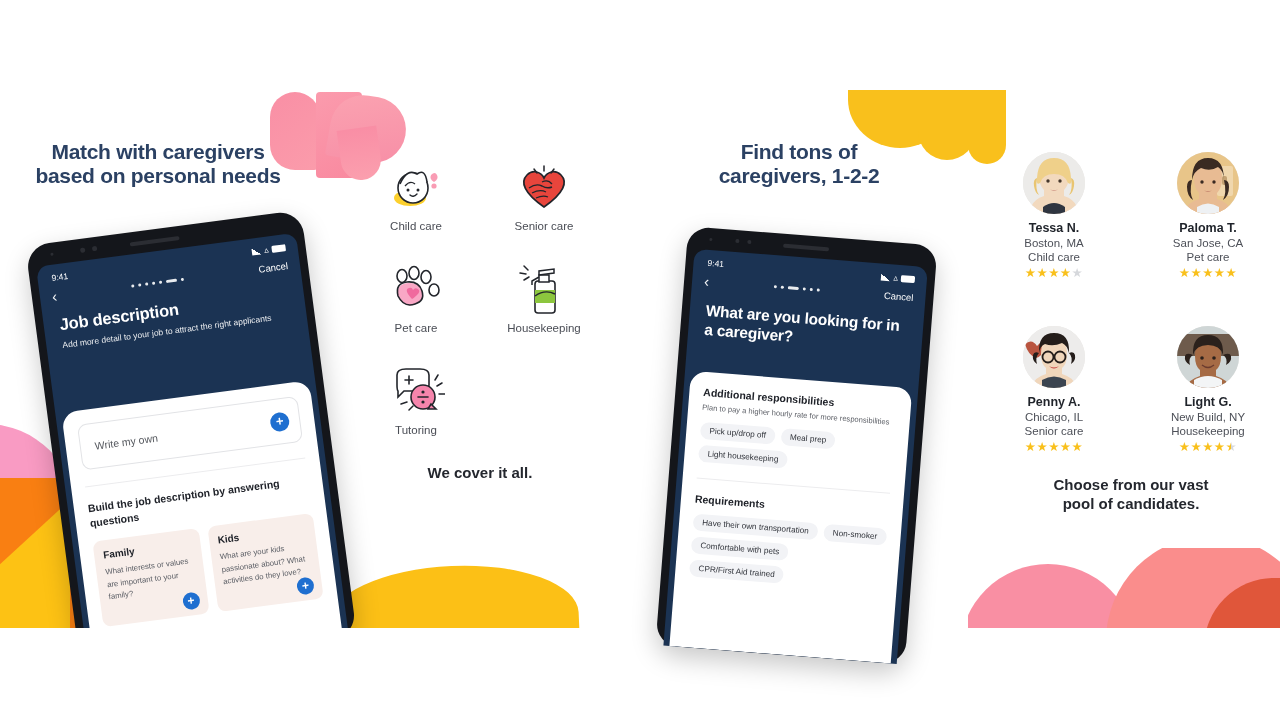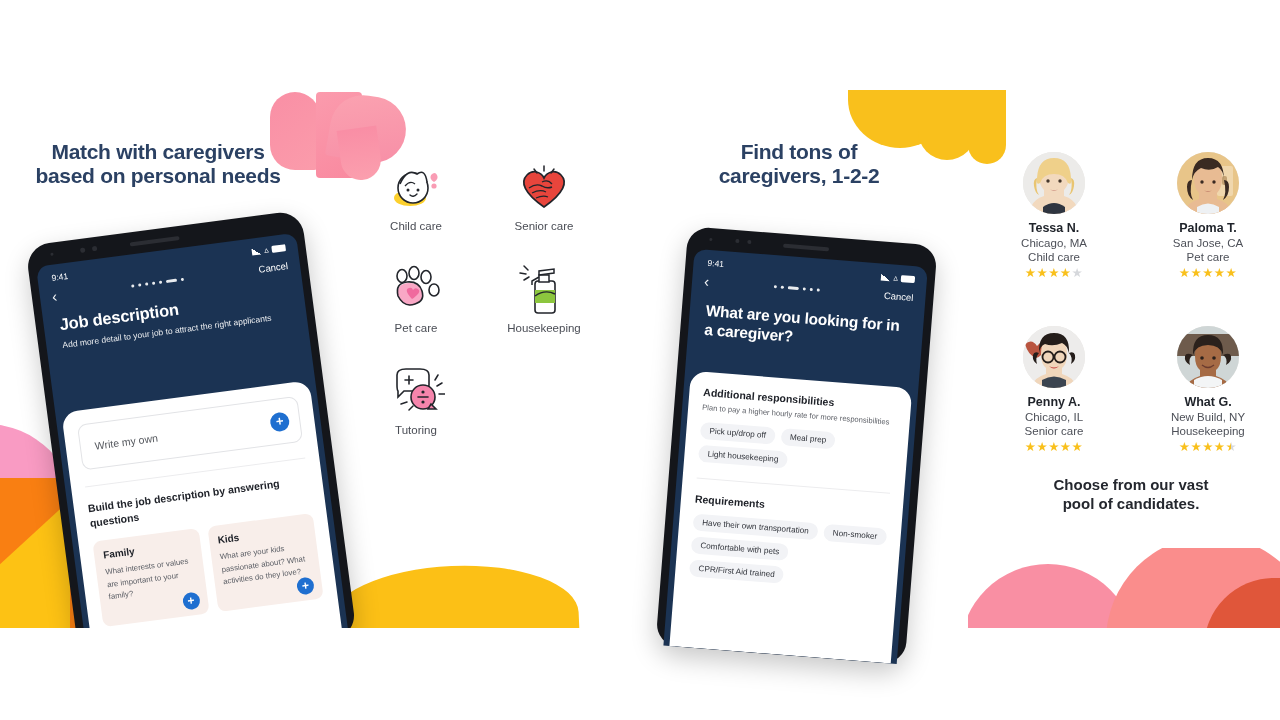--- a/index.html
+++ b/index.html
@@ -364,20 +364,21 @@
               <path d="M31 31 h10" stroke="#22252b" stroke-width="1.6" stroke-linecap="round"></path>
               <circle cx="36" cy="26" r="1.6" fill="#22252b"></circle>
               <circle cx="36" cy="36" r="1.6" fill="#22252b"></circle>
               <path d="M50 20 l5 -3 M52 28 l6 0 M48 14 l3 -5 M26 40 l-4 4 M20 36 l-6 2" stroke="#22252b" stroke-width="1.5" stroke-linecap="round"></path>
             </svg>
           </div>
           <div class="lbl">Tutoring</div>
         </div>
 
       </div>
+      <div class="cover-all">We cover it all.</div>
     </div>
   </div>
 
   <div class="panel panel-right">
     <div class="deco yl-1" style="left:208px;"></div>
     <div class="deco yl-2" style="left:278px;"></div>
     <div class="deco yl-3" style="left:328px;"></div>
 
     <div class="deco wave-wrap" style="left:328px;">
       <div class="wave-pink-a"></div>
@@ -459,21 +460,21 @@
             <path d="M14 26 q1 -20 17 -20 q16 0 17 20 q1 8 -3 5 q-3 -9 -14 -9 q-11 0 -14 9 q-4 3 -3 -5Z" fill="#efd08a"></path>
             <path d="M14 26 q-2 12 2 17 q-4 -2 -5 -9 q-1 -7 3 -8Z" fill="#e9c571"></path>
             <path d="M48 26 q2 12 -2 17 q4 -2 5 -9 q1 -7 -3 -8Z" fill="#e9c571"></path>
             <circle cx="25" cy="29" r="1.7" fill="#45372b"></circle>
             <circle cx="37" cy="29" r="1.7" fill="#45372b"></circle>
             <path d="M27 37 q4 3 8 0 q-4 4 -8 0Z" fill="#b9695f"></path>
             <path d="M20 55 q11 -8 22 0 l0 7 l-22 0Z" fill="#2f3540"></path>
           </svg>
         </div>
         <div class="name">Tessa N.</div>
-        <div class="loc">Chicago, MA</div>
+        <div class="loc">Boston, MA</div>
         <div class="svc-type">Child care</div>
         <div class="stars">
           <span class="st-on">★</span><span class="st-on">★</span><span class="st-on">★</span><span class="st-on">★</span><span class="st-off">★</span>
         </div>
       </div>
 
       <div class="cg">
         <div class="ava">
           <svg width="62" height="62" viewBox="0 0 62 62">
             <rect width="62" height="62" fill="#e8c589"></rect>
@@ -530,21 +531,21 @@
             <path d="M16 29 q-1 -20 15 -20 q16 0 15 20 q-3 -10 -15 -10 q-12 0 -15 10Z" fill="#2b211c"></path>
             <path d="M16 29 q-5 3 -3 10 q-6 -3 -5 -9 q1 -4 8 -1Z" fill="#2b211c"></path>
             <path d="M46 29 q5 3 3 10 q6 -3 5 -9 q-1 -4 -8 -1Z" fill="#2b211c"></path>
             <circle cx="25" cy="32" r="1.8" fill="#2b211c"></circle>
             <circle cx="37" cy="32" r="1.8" fill="#2b211c"></circle>
             <path d="M25 39 q6 5 12 0 q-6 6 -12 0Z" fill="#fff"></path>
             <path d="M25 39 q6 5 12 0" fill="none" stroke="#6b3b2e" stroke-width="1.4"></path>
             <path d="M17 54 q14 -8 28 0 l0 8 l-28 0Z" fill="#f3f5f6"></path>
           </svg>
         </div>
-        <div class="name">What G.</div>
+        <div class="name">Light G.</div>
         <div class="loc">New Build, NY</div>
         <div class="svc-type">Housekeeping</div>
         <div class="stars">
           <span class="st-on">★</span><span class="st-on">★</span><span class="st-on">★</span><span class="st-on">★</span><span class="st-half">★</span>
         </div>
       </div>
 
     </div>
     <div class="choose">Choose from our vast
 pool of candidates.</div>

